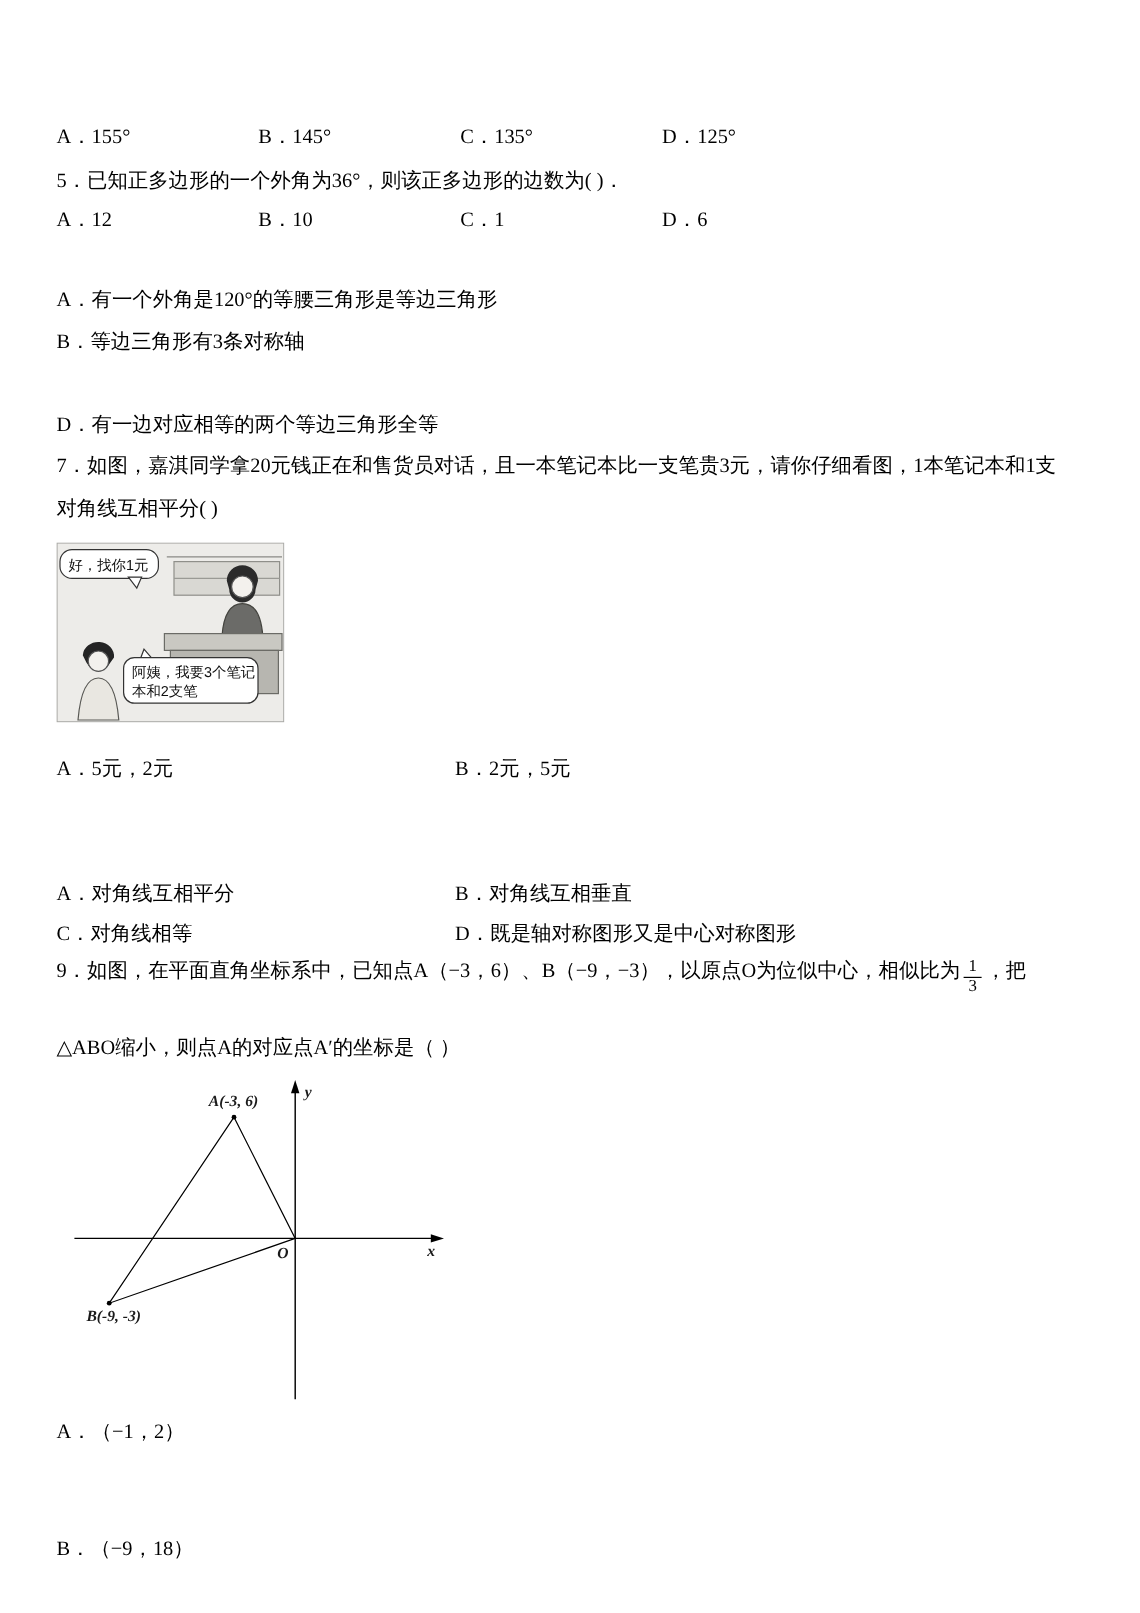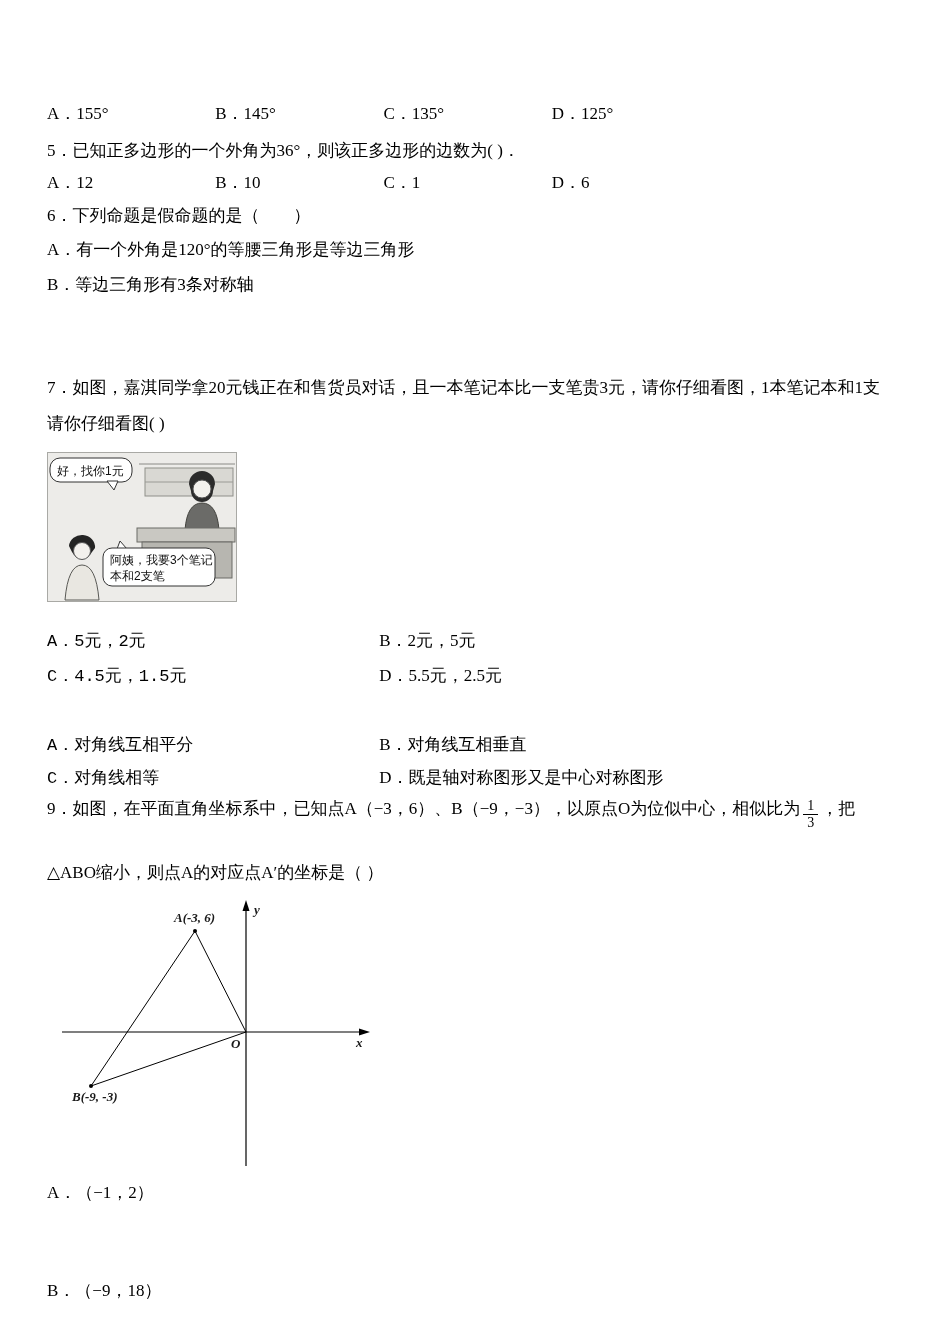--- a/index.html
+++ b/index.html
@@ -8,21 +8,21 @@
     width:950px; height:1344px;
     font-family:"Liberation Serif","DejaVu Serif",serif;
     color:#000;
   }
   .page {
     position:relative; width:928px; height:1344px; background:#fff;
     font-size:17px; line-height:1.25;
   }
   .abs { position:absolute; left:47px; white-space:nowrap; }
   .row4 .opt4 { display:inline-block; width:164px; }
-  .row2 .opt2 { display:inline-block; width:328px;font-family:Liberation Mono, monospace; }
+  .row2 .opt2 { display:inline-block; width:328px; }
   .q9row { display:flex; height:46px; }
   .frac {
     display:inline-flex; flex-direction:column; align-items:center;
     font-size:14px; line-height:1.15; margin:0 3px; vertical-align:middle;
   }
   .frac .num { padding:0 4px; border-bottom:1px solid #000; }
   .frac .den { padding:0 4px; }
   svg text { font-family:"Liberation Serif","DejaVu Serif",serif; }
   .glabel { font-size:13px; font-style:italic; font-weight:bold; fill:#1a1a1a; }
   .bubble-text { font-size:12px; fill:#111; font-family:"Liberation Sans","DejaVu Sans",sans-serif; }
@@ -40,26 +40,26 @@
   </div>
 
   <div class="abs" style="top:140px">5．已知正多边形的一个外角为36°，则该正多边形的边数为( )．</div>
   <div class="abs row4" style="top:172px">
     <span class="opt4">A．12</span>
     <span class="opt4">B．10</span>
     <span class="opt4">C．1</span>
     <span>D．6</span>
   </div>
 
-  <div class="abs" style="top:205px">6．下列命题是假命题的是（　　）</div>
   <div class="abs" style="top:239px">A．有一个外角是120°的等腰三角形是等边三角形</div>
   <div class="abs" style="top:274px">B．等边三角形有3条对称轴</div>
+  <div class="abs" style="top:343px">D．有一边对应相等的两个等边三角形全等</div>
 
   <div class="abs" style="top:377px">7．如图，嘉淇同学拿20元钱正在和售货员对话，且一本笔记本比一支笔贵3元，请你仔细看图，1本笔记本和1支</div>
-  <div class="abs" style="top:413px">请你仔细看图( )</div>
+  <div class="abs" style="top:413px">对角线互相平分( )</div>
 
   <svg class="abs" style="top:452px; left:47px" width="190" height="150" viewBox="0 0 190 150">
     <rect x="0.5" y="0.5" width="189" height="149" fill="#edece9" stroke="#a9a9a5"></rect>
 
     <line x1="92" y1="12" x2="188" y2="12" stroke="#8a8a86"></line>
     <rect x="98" y="16" width="88" height="28" fill="#d9d8d3" stroke="#8f8f8a"></rect>
     <line x1="98" y1="30" x2="186" y2="30" stroke="#9a9a95"></line>
 
     <g>
       <path d="M142 32 a13 13 0 0 1 26 0 l-2 7 a11 11 0 0 1 -22 0 z" fill="#2b2b2b"></path>
@@ -86,24 +86,20 @@
       <path d="M70 97 l3 -8 l7 8 z" fill="#ffffff" stroke="#333"></path>
       <rect x="56" y="96" width="112" height="38" rx="9" fill="#ffffff" stroke="#333"></rect>
       <text x="63" y="112" class="bubble-text">阿姨，我要3个笔记</text>
       <text x="63" y="128" class="bubble-text">本和2支笔</text>
     </g>
   </svg>
 
   <div class="abs row2" style="top:630px">
     <span class="opt2">A．5元，2元</span>
     <span>B．2元，5元</span>
-  </div>
-  <div class="abs row2" style="top:665px">
-    <span class="opt2">C．4.5元，1.5元</span>
-    <span>D．5.5元，2.5元</span>
   </div>
 
   <div class="abs row2" style="top:767px">
     <span class="opt2">C．对角线相等</span>
     <span>D．既是轴对称图形又是中心对称图形</span>
   </div>
   <div class="abs row2" style="top:734px">
     <span class="opt2">A．对角线互相平分</span>
     <span>B．对角线互相垂直</span>
   </div>

